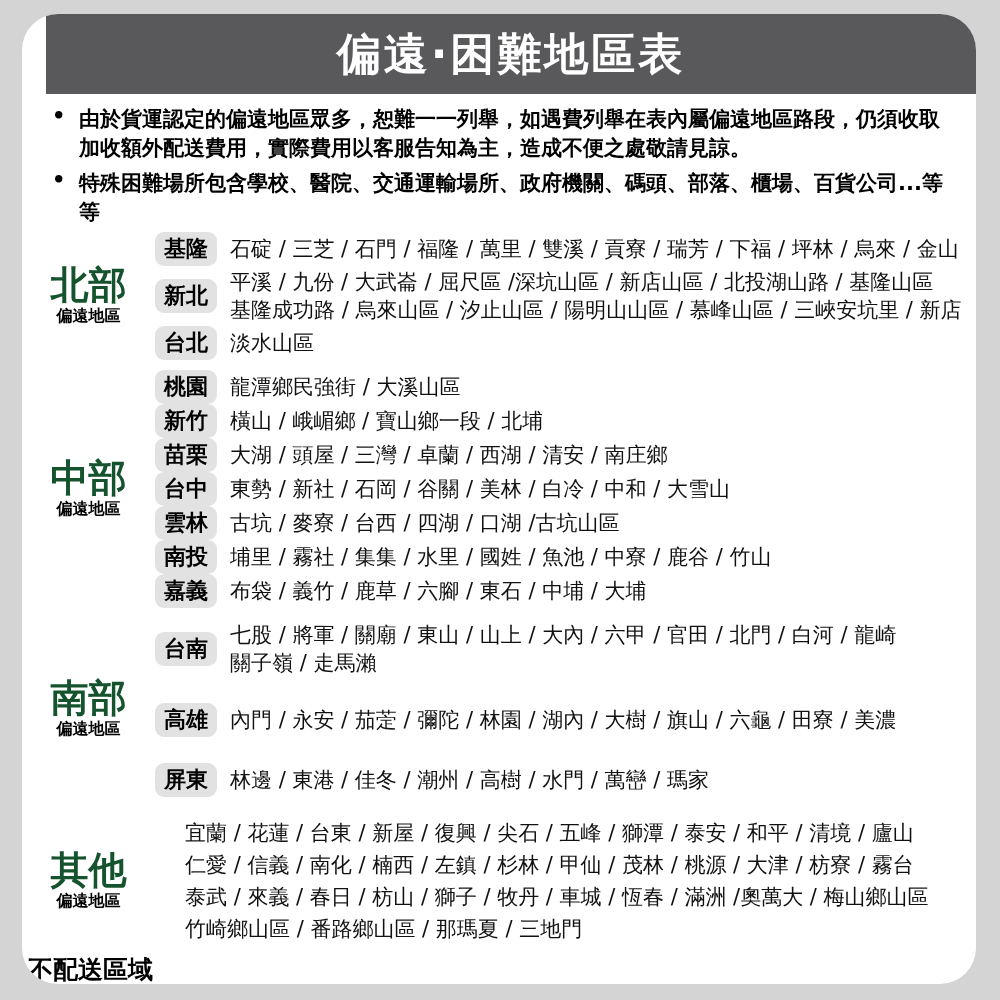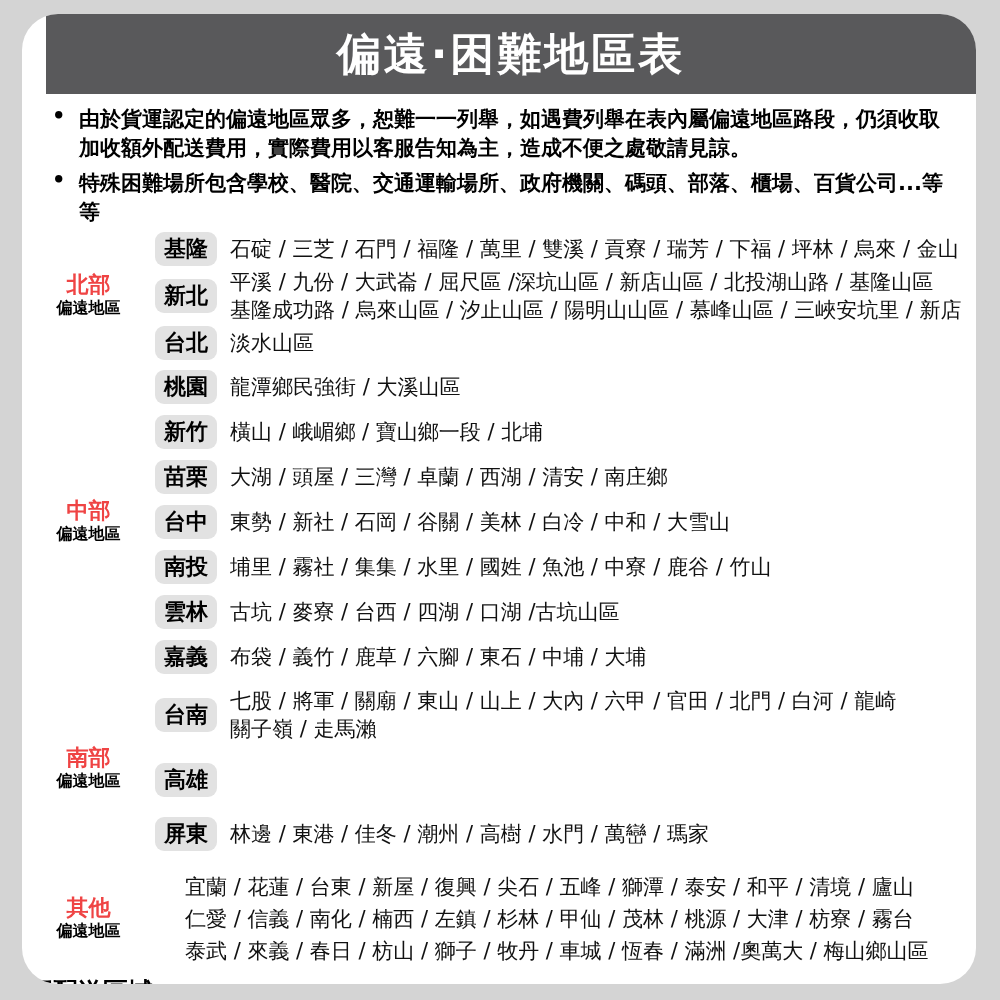--- a/index.html
+++ b/index.html
@@ -28,38 +28,38 @@
   .notes{padding:8px 24px 0 30px;}
   .note{display:flex;font-weight:bold;font-size:21px;line-height:29px;color:#000;}
   .note .bullet{width:24px;flex:none;}
   .note p{margin:3px;}
   .table{padding:2px 12px 0 0;}
   .group{display:flex;}
   .glabel{
     width:133px;flex:none;
     display:flex;flex-direction:column;justify-content:center;align-items:center;
   }
-  .gname{font-size:22px;font-weight:bold;color:#ef4444;line-height:1.1;}
+  .gname{font-size:38px;font-weight:bold;color:#14532d;line-height:1.1;}
   .gsub{font-size:16px;font-weight:bold;color:#000;}
   .rows{flex:1;display:flex;flex-direction:column;}
   .row{display:flex;align-items:center;}
   .pill{
     flex:none;
     background:#e2e2e2;
     border-radius:9px;
     font-weight:bold;font-size:22px;color:#000;
     padding:2px 9px;
     margin-right:13px;
   }
   .lines{font-size:21px;line-height:28px;color:#111;}
   .group-north .rows{gap:2px;}
   .group-central{margin-top:10px;}
-  .group-central .rows{gap:11px;}
+  .group-central .rows{gap:0;}
   .group-south{margin-top:13px;}
-  .group-south .rows{gap:20px;}
+  .group-south .rows{gap:26px;}
   .group-other{margin-top:20px;}
   .group-other .lines{line-height:32px;margin-left:30px;}
   .footer{
     margin-top:8px;padding-left:6px;
     display:flex;align-items:baseline;
   }
   .f-label{font-size:25px;font-weight:bold;color:#000;margin-right:10px;white-space:nowrap;}
 </style>
 </head>
 <body>
@@ -132,29 +132,29 @@
               <div class="line">大湖 / 頭屋 / 三灣 / 卓蘭 / 西湖 / 清安 / 南庄鄉</div>
             </div>
           </div>
           <div class="row">
             <span class="pill">台中</span>
             <div class="lines">
               <div class="line">東勢 / 新社 / 石岡 / 谷關 / 美林 / 白冷 / 中和 / 大雪山</div>
             </div>
           </div>
           <div class="row">
+            <span class="pill">雲林</span>
+            <div class="lines">
+              <div class="line">古坑 / 麥寮 / 台西 / 四湖 / 口湖 /古坑山區</div>
+            </div>
+          </div>
+          <div class="row">
             <span class="pill">南投</span>
             <div class="lines">
               <div class="line">埔里 / 霧社 / 集集 / 水里 / 國姓 / 魚池 / 中寮 / 鹿谷 / 竹山</div>
-            </div>
-          </div>
-          <div class="row">
-            <span class="pill">雲林</span>
-            <div class="lines">
-              <div class="line">古坑 / 麥寮 / 台西 / 四湖 / 口湖 /古坑山區</div>
             </div>
           </div>
           <div class="row">
             <span class="pill">嘉義</span>
             <div class="lines">
               <div class="line">布袋 / 義竹 / 鹿草 / 六腳 / 東石 / 中埔 / 大埔</div>
             </div>
           </div>
         </div>
       </div>
@@ -166,40 +166,44 @@
         <div class="rows">
           <div class="row">
             <span class="pill">台南</span>
             <div class="lines">
               <div class="line">七股 / 將軍 / 關廟 / 東山 / 山上 / 大內 / 六甲 / 官田 / 北門 / 白河 / 龍崎</div>
               <div class="line">關子嶺 / 走馬瀨</div>
             </div>
           </div>
           <div class="row">
             <span class="pill">高雄</span>
+            <div class="lines">
+              <div class="line">內門 / 永安 / 茄萣 / 彌陀 / 林園 / 湖內 / 大樹 / 旗山 / 六龜 / 田寮 / 美濃</div>
+            </div>
           </div>
           <div class="row">
             <span class="pill">屏東</span>
             <div class="lines">
               <div class="line">林邊 / 東港 / 佳冬 / 潮州 / 高樹 / 水門 / 萬巒 / 瑪家</div>
             </div>
           </div>
         </div>
       </div>
       <div class="group group-other">
         <div class="glabel">
           <div class="gname">其他</div>
           <div class="gsub">偏遠地區</div>
         </div>
         <div class="rows">
           <div class="row">
             <div class="lines">
               <div class="line">宜蘭 / 花蓮 / 台東 / 新屋 / 復興 / 尖石 / 五峰 / 獅潭 / 泰安 / 和平 / 清境 / 廬山</div>
               <div class="line">仁愛 / 信義 / 南化 / 楠西 / 左鎮 / 杉林 / 甲仙 / 茂林 / 桃源 / 大津 / 枋寮 / 霧台</div>
               <div class="line">泰武 / 來義 / 春日 / 枋山 / 獅子 / 牧丹 / 車城 / 恆春 / 滿洲 /奧萬大 / 梅山鄉山區</div>
+              <div class="line">竹崎鄉山區 / 番路鄉山區 / 那瑪夏 / 三地門</div>
             </div>
           </div>
         </div>
       </div>
     </div>
 
   <div class="footer">
     <span class="f-label">不配送區域</span>
 
   </div>

